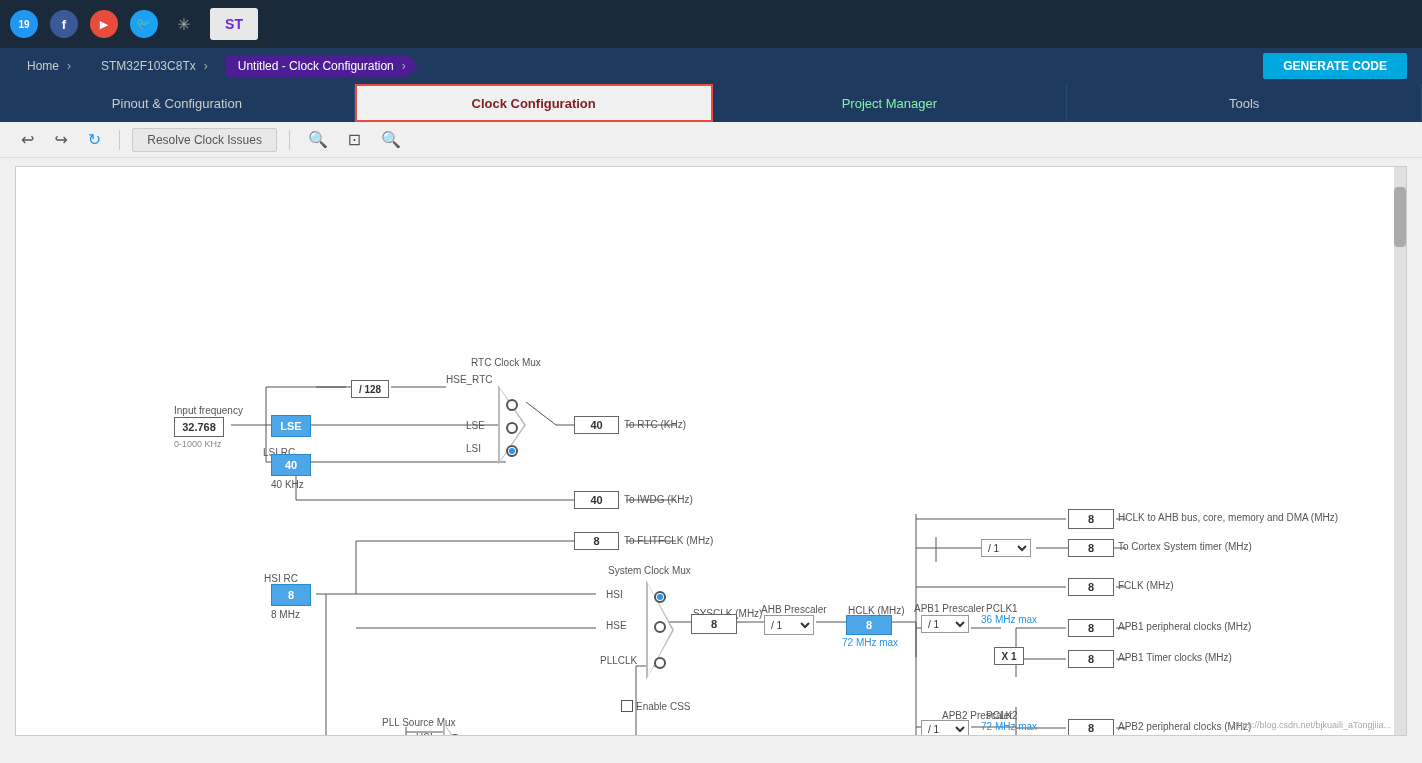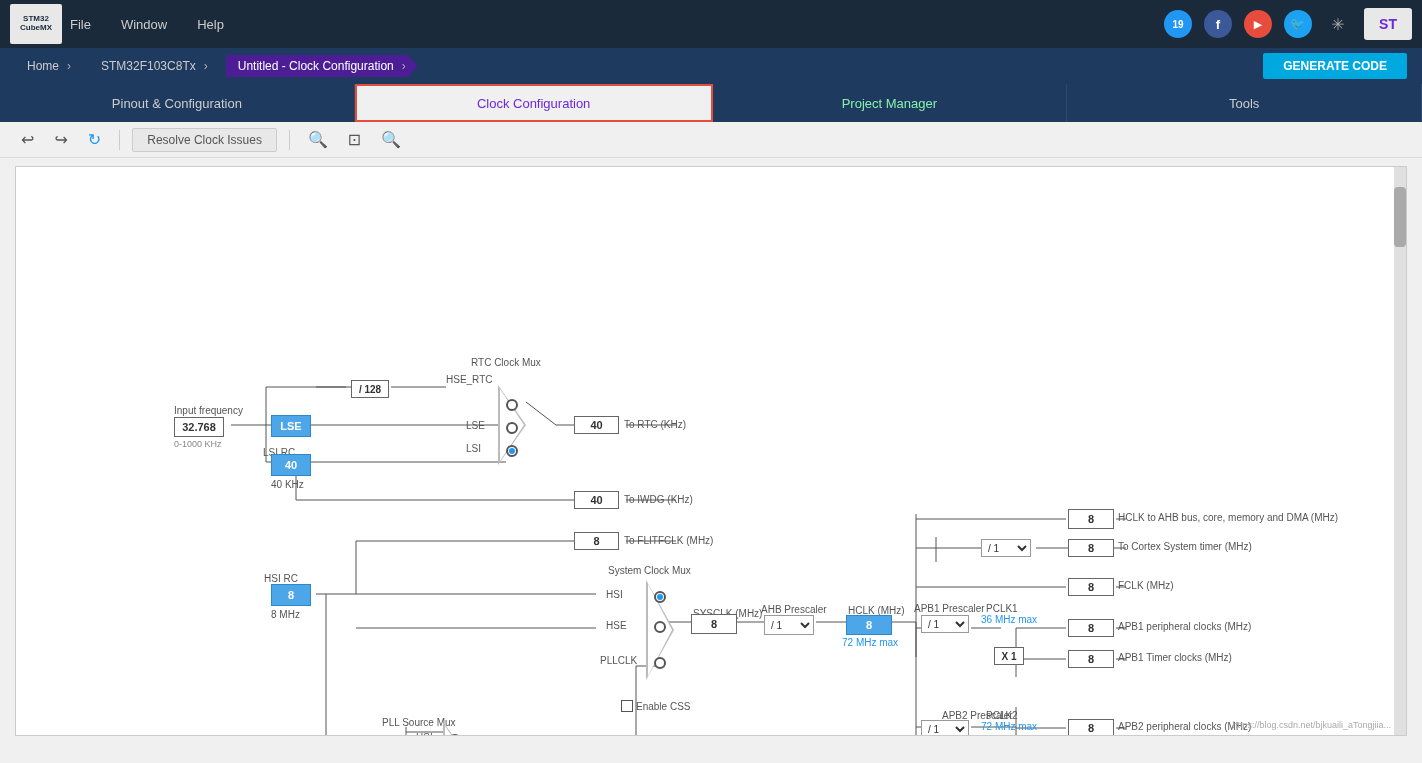--- a/index.html
+++ b/index.html
@@ -61,24 +61,24 @@
       flex: 1;
       display: flex;
       align-items: center;
       justify-content: center;
       color: #aaa;
       font-size: 13px;
       cursor: pointer;
       border-right: 1px solid #2a4a6f;
     }
     .tab-item.active {
-      color: #6d28d9;
+      color: #7f1d1d;
       background: #f0f0f0;
       border: 2px solid #e74c3c;
-      font-weight: normal;
+      font-weight: bold;
     }
 
     
     .toolbar {
       display: flex;
       align-items: center;
       background: #f0f0f0;
       height: 36px;
       padding: 0 15px;
       gap: 8px;
@@ -206,30 +206,20 @@
       width: 12px;
       height: 12px;
       border: 1px solid #555;
       background: white;
     }
   </style>
 </head>
 <body>
 
 <div class="top-bar">
-  <div class="logo-area">
-    <div class="logo-box">
-      <span style="font-size:8px;text-align:center;line-height:1.1;">STM32<br>CubeMX</span>
-    </div>
-    <nav class="nav-links">
-      <a class="nav-link">File</a>
-      <a class="nav-link">Window</a>
-      <a class="nav-link">Help</a>
-    </nav>
-  </div>
   <div class="top-icons">
     <div class="icon-circle" style="background:#2196F3;font-size:10px;">19</div>
     <div class="top-icon" style="background:#3b5998;font-weight:bold;font-size:13px;">f</div>
     <div class="top-icon" style="background:#e74c3c;font-size:11px;">▶</div>
     <div class="top-icon" style="background:#1da1f2;font-size:12px;">🐦</div>
     <div class="top-icon" style="background:none;color:#aaa;font-size:16px;">✳</div>
     <div style="width:48px;height:32px;background:#e8e8e8;border-radius:3px;display:flex;align-items:center;justify-content:center;">
       <span style="color:#6d28d9;font-weight:bold;font-size:14px;">ST</span>
     </div>
   </div>

